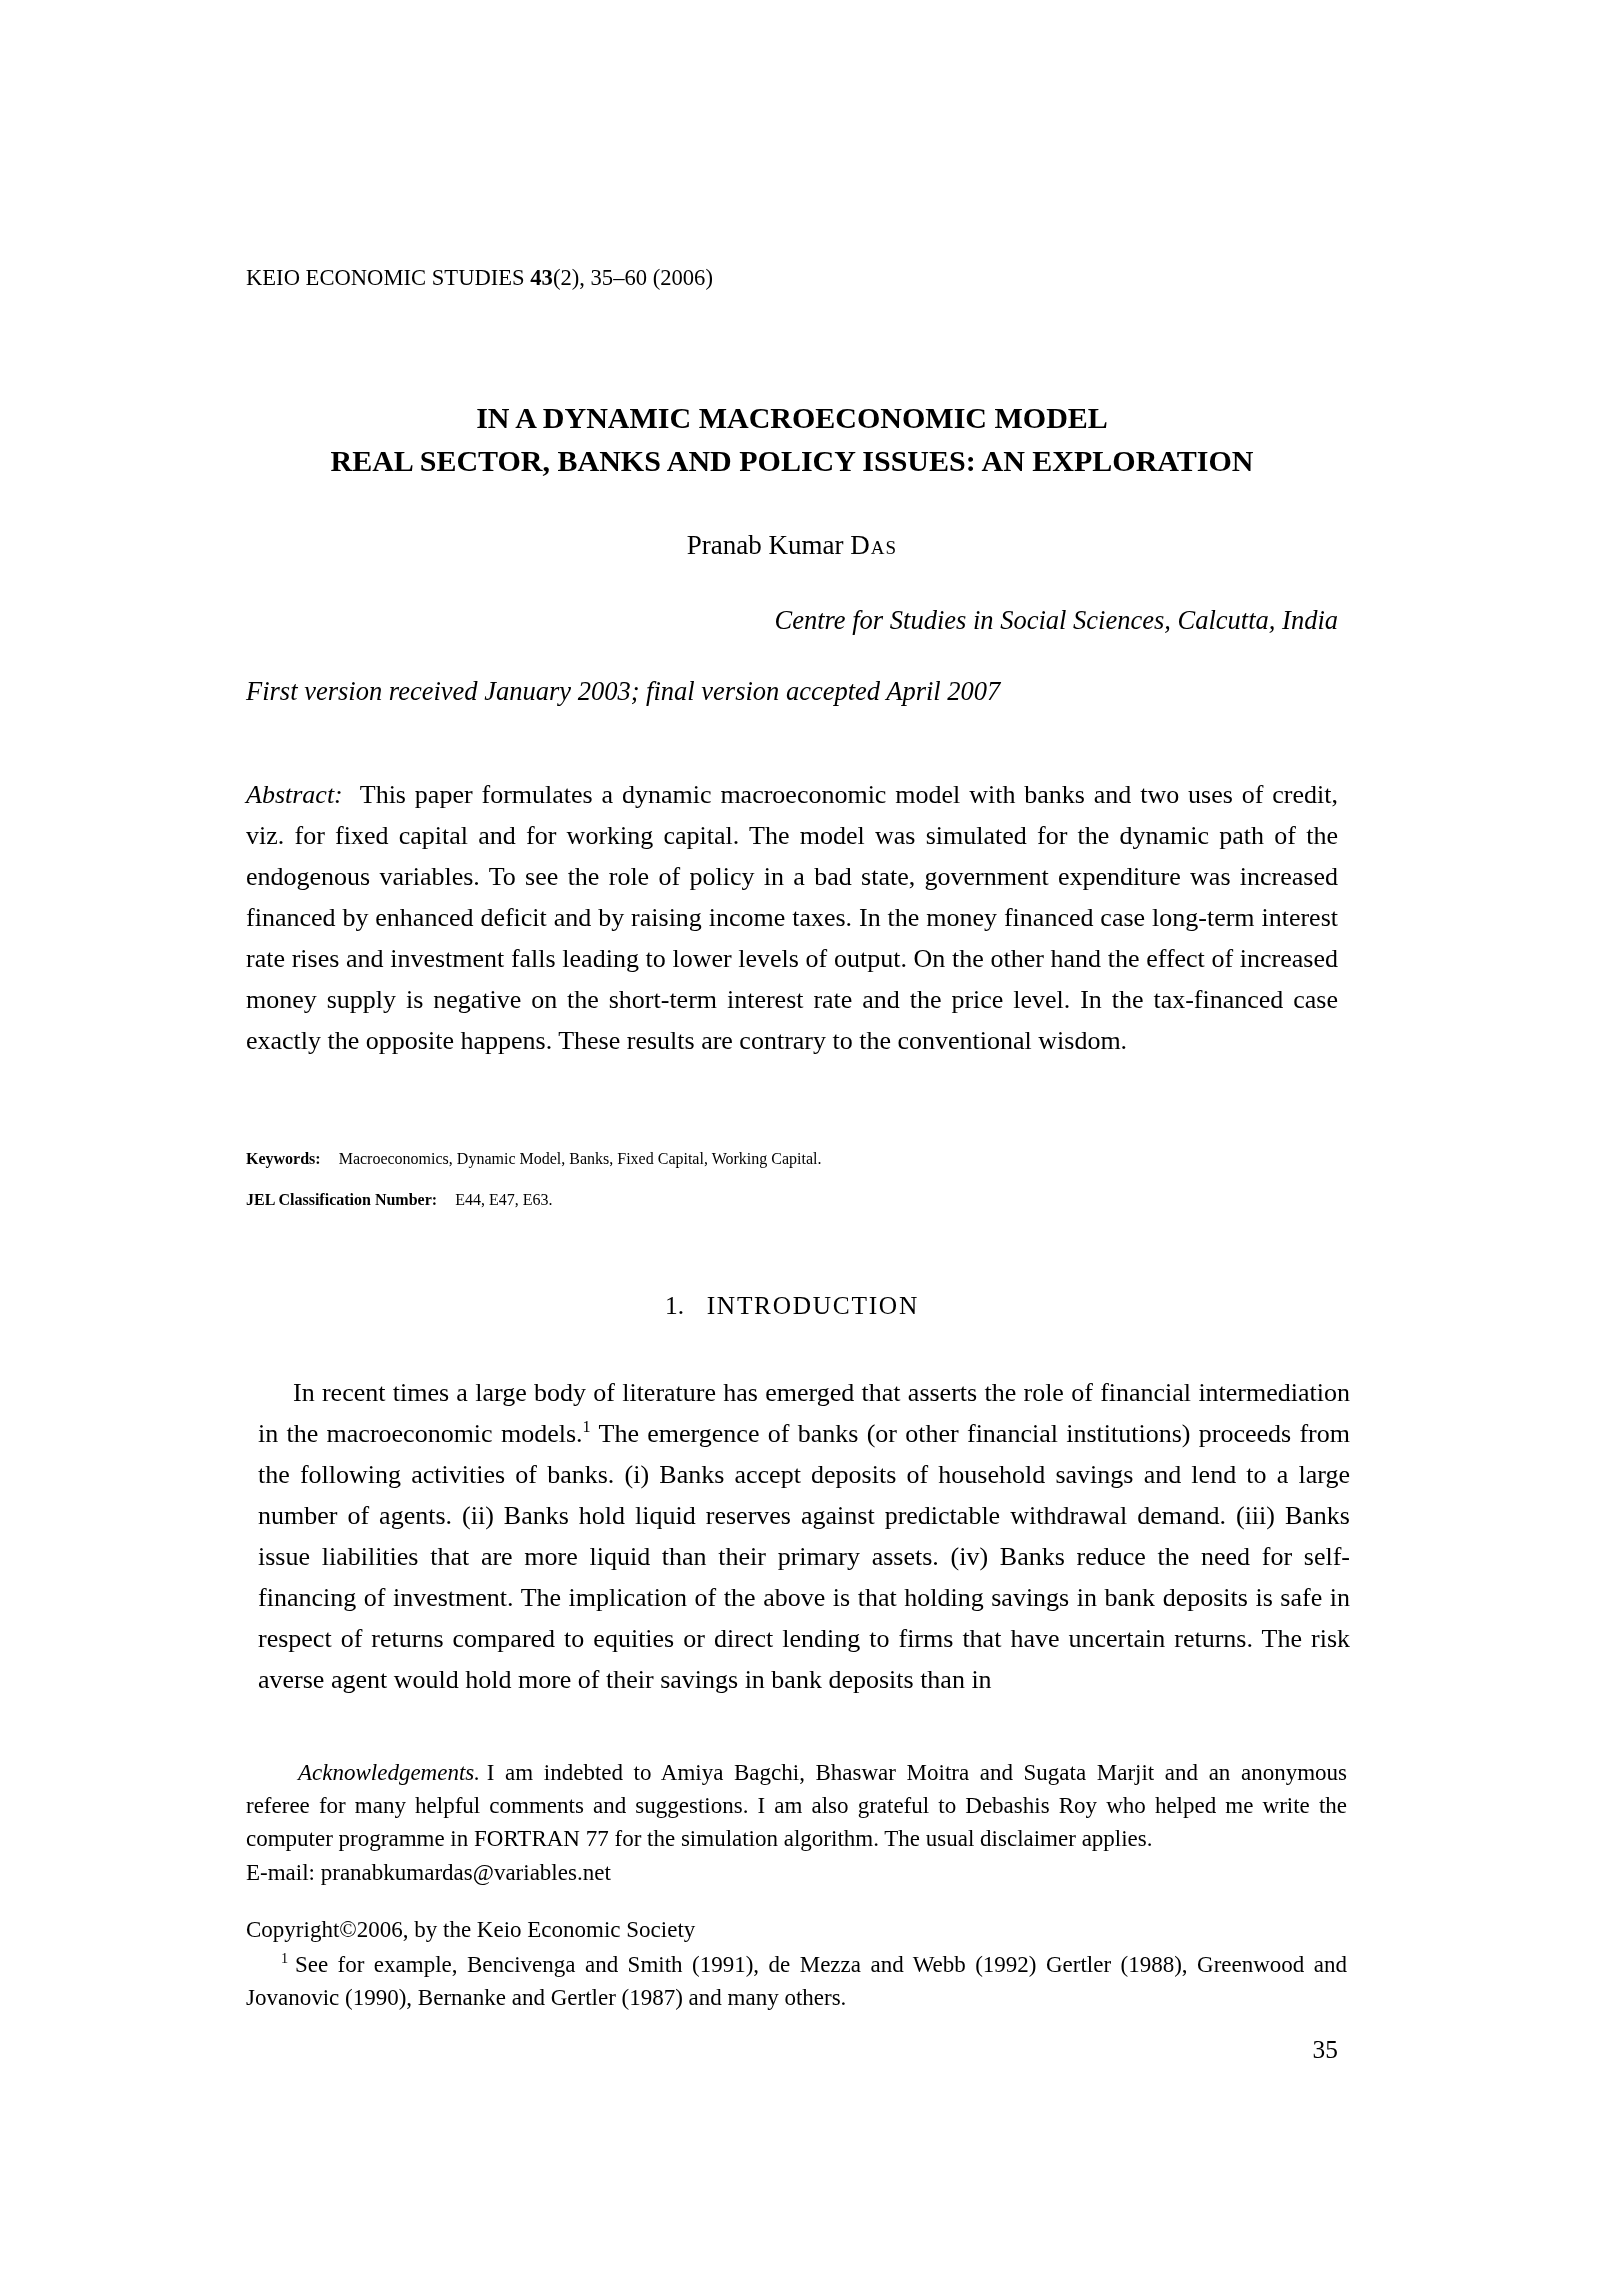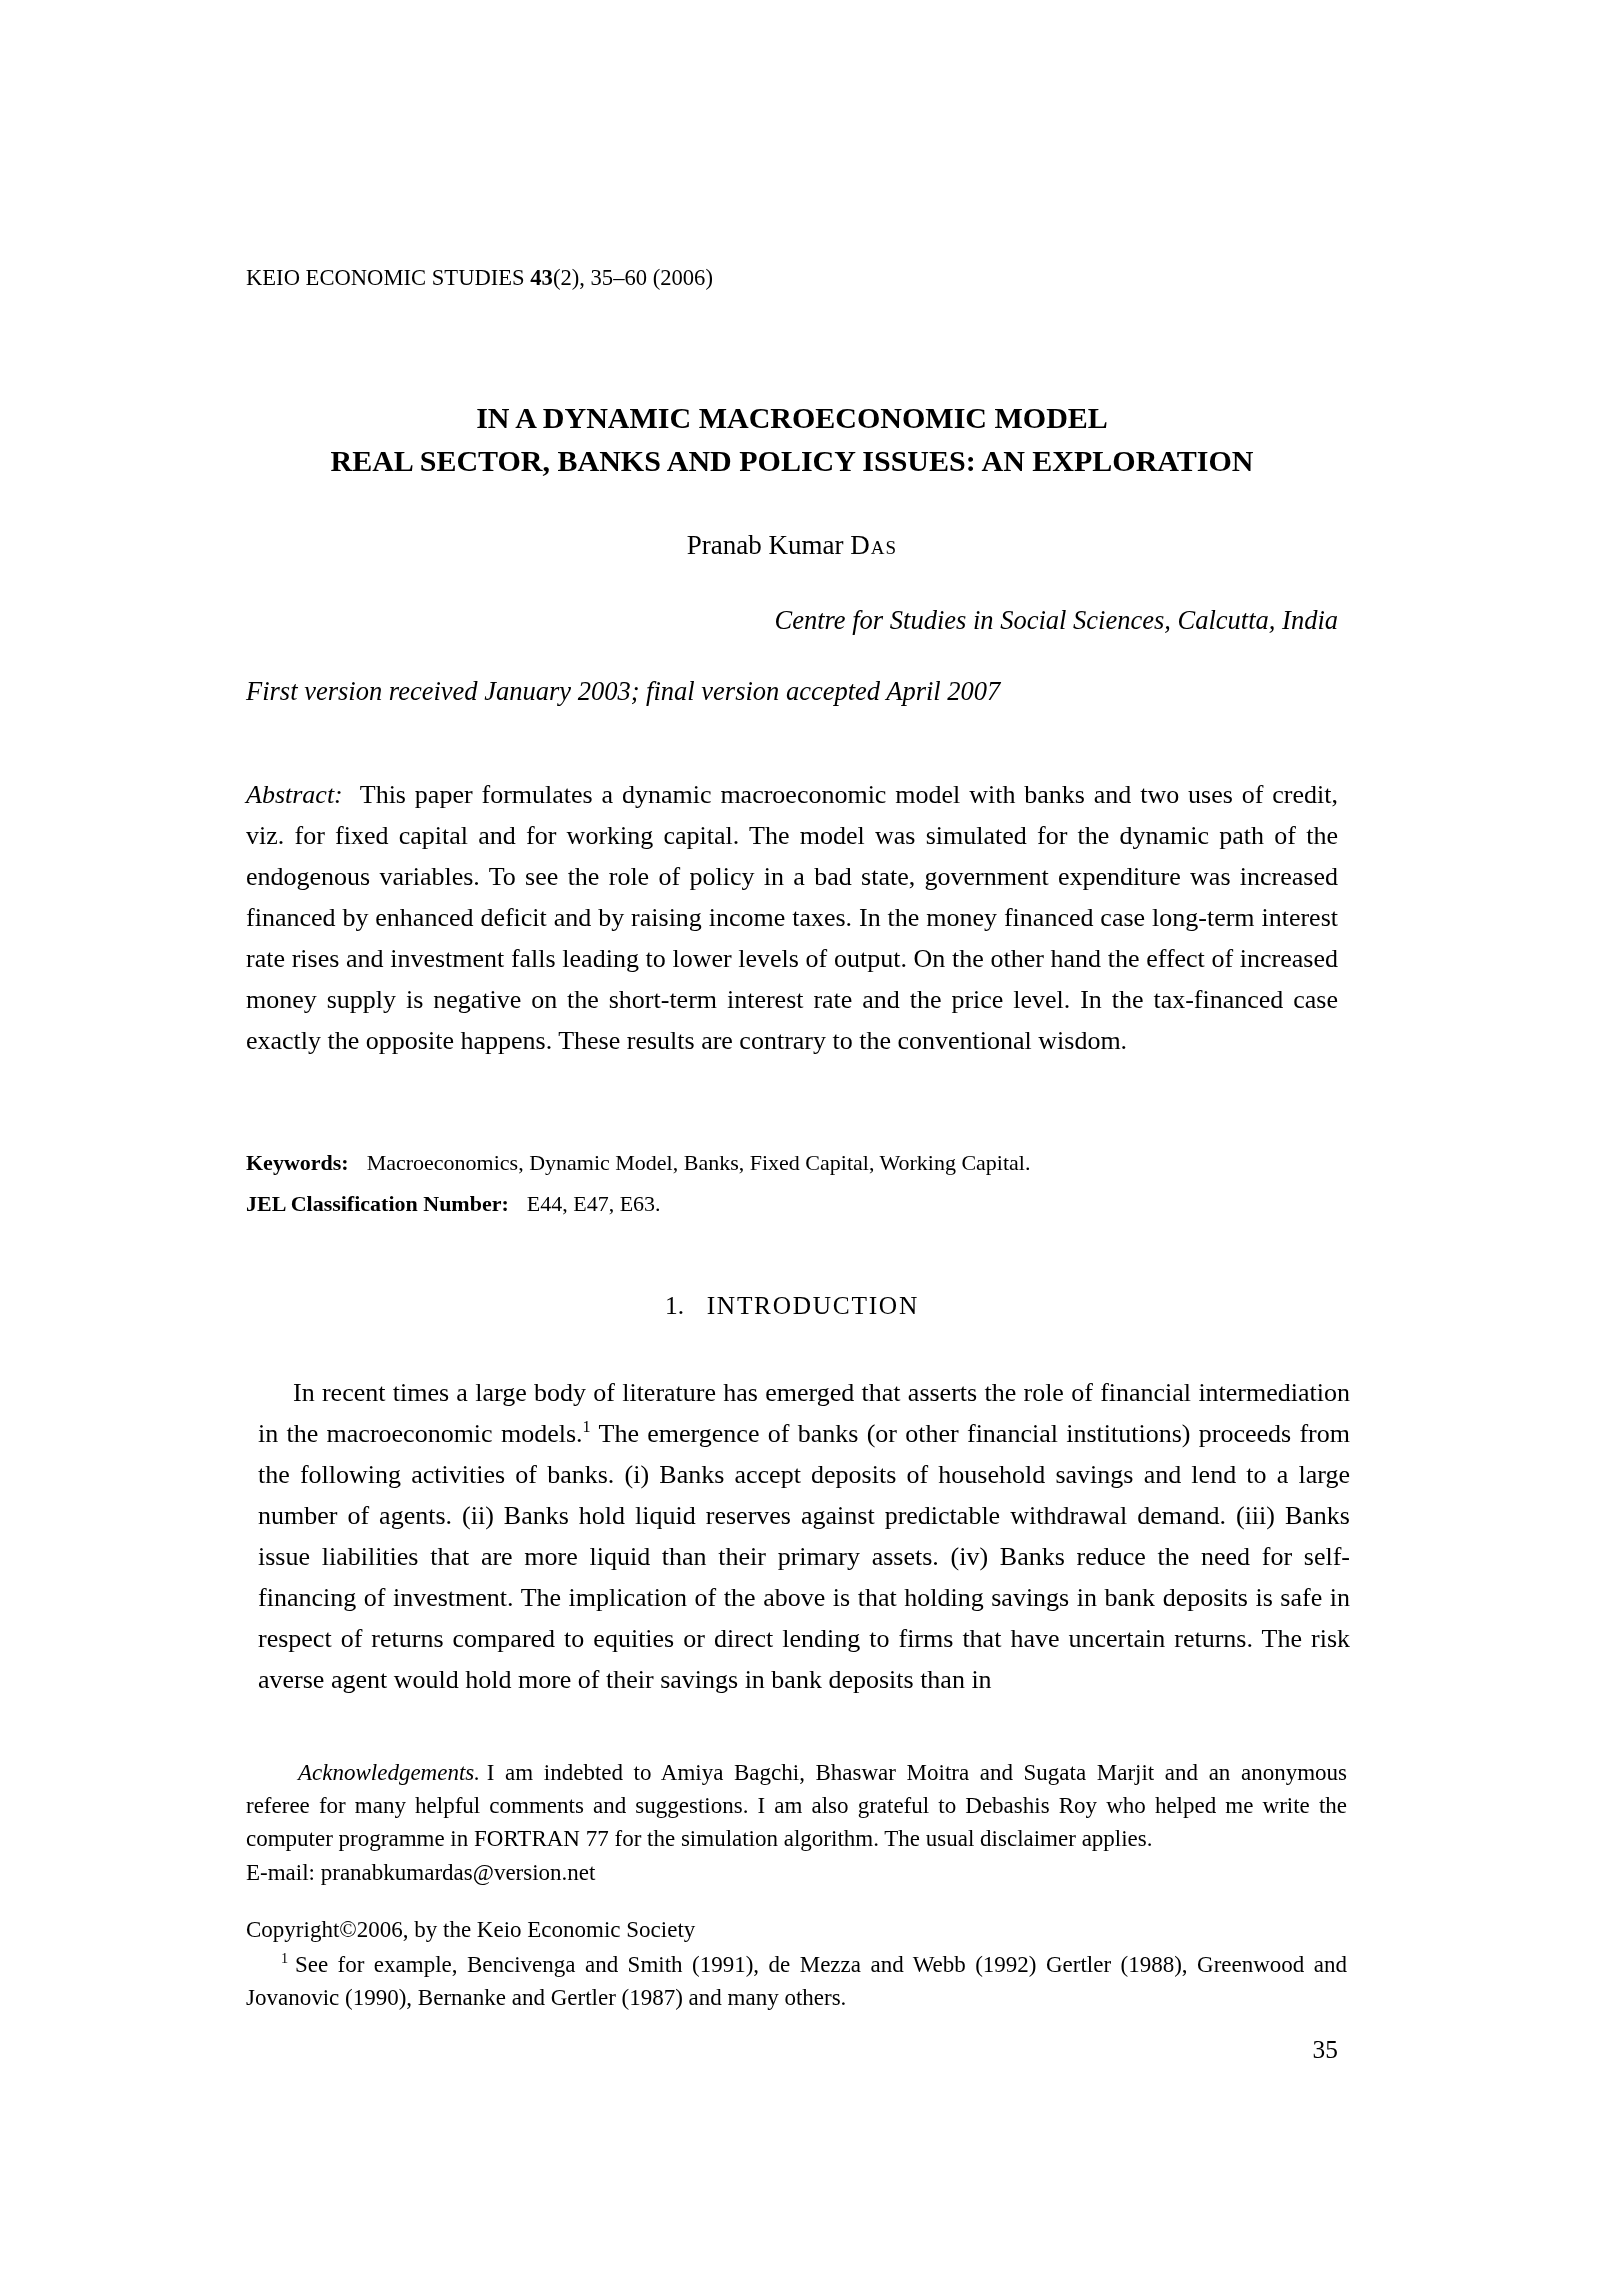--- a/index.html
+++ b/index.html
@@ -50,21 +50,21 @@
   .abstract-par {
     top: 774px; left: 246px; width: 1092px;
     font-size: 26px; line-height: 41px;
     text-align: justify; text-align-last: left;
     margin: 0;
   }
   .abstract-label { font-style: italic; margin-right: 17px; }
 
   .keywords-line, .jel-line {
     left: 246px; width: 1092px;
-    font-size: 22px; line-height: 1.15;
+    font-size: 16px; line-height: 1.15;
   }
   .keywords-line { top: 1150px; }
   .jel-line { top: 1191px; }
   .bold-label { font-weight: bold; margin-right: 18px; }
 
   .section-heading {
     top: 1292px; left: 246px; width: 1092px;
     text-align: center; font-size: 25.4px; line-height: 1.1;
   }
   .section-number { margin-right: 22.6px; }
@@ -155,21 +155,21 @@
   </div>
 
   <p class="block intro-par">
     <span>In recent times a large body of literature has emerged that asserts the role of financial intermediation in the macroeconomic models.</span><sup class="fn-ref">1</sup><span>The emergence of banks (or other financial institutions) proceeds from the following activities of banks. (i) Banks accept deposits of household savings and lend to a large number of agents. (ii) Banks hold liquid reserves against predictable withdrawal demand. (iii) Banks issue liabilities that are more liquid than their primary assets. (iv) Banks reduce the need for self-financing of investment. The implication of the above is that holding savings in bank deposits is safe in respect of returns compared to equities or direct lending to firms that have uncertain returns. The risk averse agent would hold more of their savings in bank deposits than in</span>
   </p>
 
   <p class="block ack-par">
     <span class="ack-label">Acknowledgements.</span><span>I am indebted to Amiya Bagchi, Bhaswar Moitra and Sugata Marjit and an anonymous referee for many helpful comments and suggestions. I am also grateful to Debashis Roy who helped me write the computer programme in FORTRAN 77 for the simulation algorithm. The usual disclaimer applies.</span>
   </p>
 
-  <div class="block email-line">E-mail: pranabkumardas@version.net</div>
+  <div class="block email-line">E-mail: pranabkumardas@variables.net</div>
 
   <div class="block copyright-line">Copyright©2006, by the Keio Economic Society</div>
 
   <p class="block fn1-par">
     <sup class="fn-ref">1</sup><span>See for example, Bencivenga and Smith (1991), de Mezza and Webb (1992) Gertler (1988), Greenwood and Jovanovic (1990), Bernanke and Gertler (1987) and many others.</span>
   </p>
 
   <div class="block page-number">35</div>
 
 </div>

